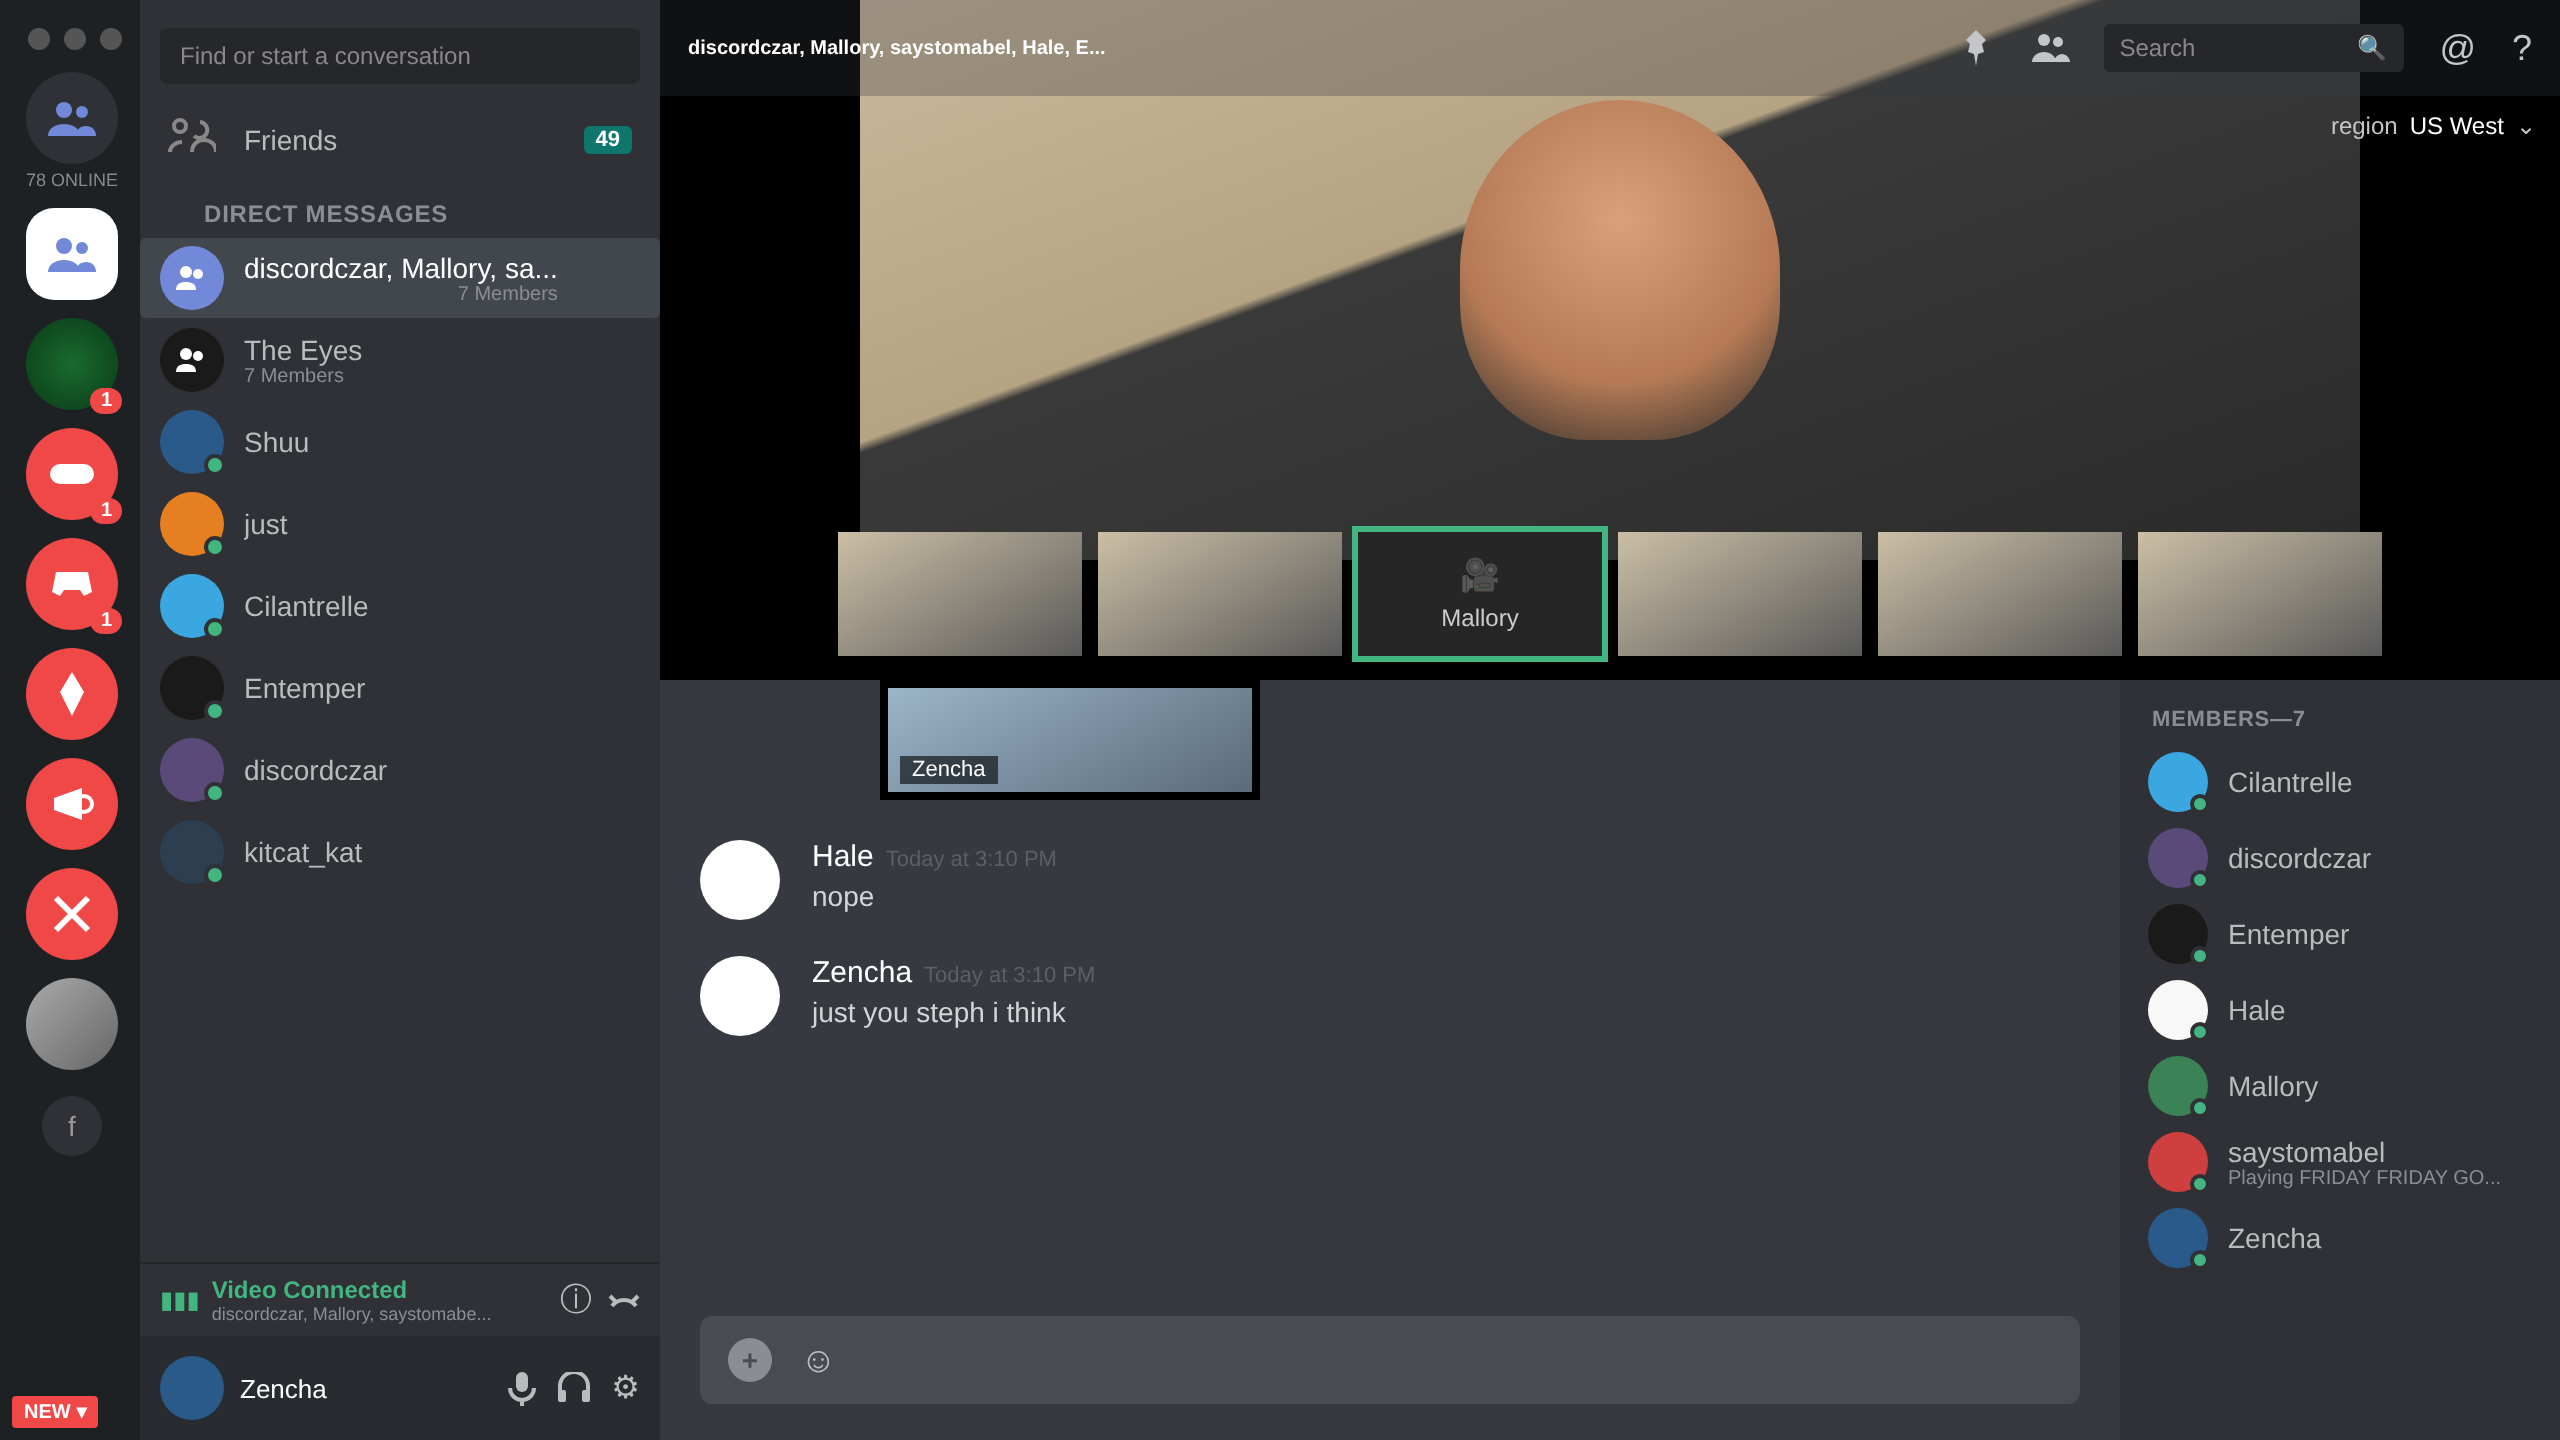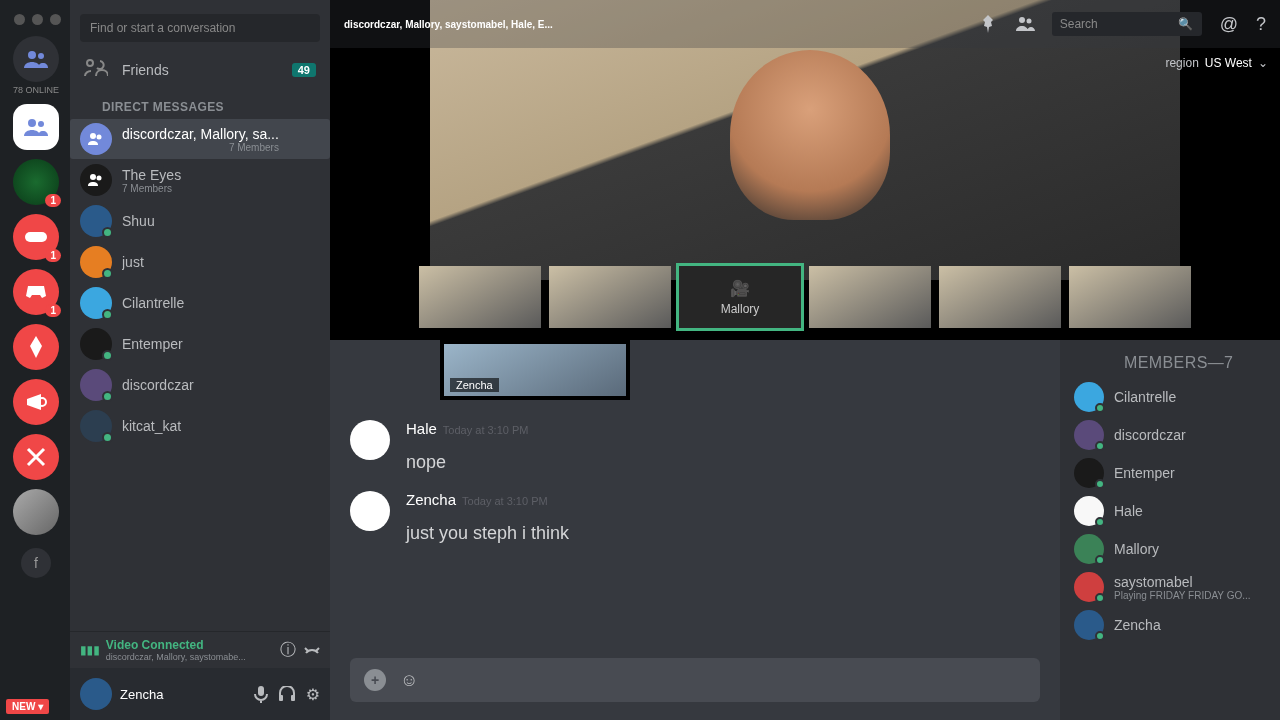--- a/index.html
+++ b/index.html
@@ -66,29 +66,29 @@
 .mini-inner{width:100%;height:100%;background:linear-gradient(150deg,#9bb5c9,#5a6a7a);position:relative;}
 .mini-lbl{position:absolute;left:6px;bottom:4px;background:rgba(0,0,0,.6);color:#fff;font-size:11px;padding:1px 6px;}
 
 
 .chat-area { position:absolute; top:340px; bottom:0; left:0; right:220px; display:flex; flex-direction:column; }
 .msgs { flex:1; padding:80px 20px 10px; }
 .msg { display:flex; margin-bottom:18px; }
 .msg .av { width:40px; height:40px; border-radius:50%; margin-right:16px; background:#fff; display:flex; align-items:center; justify-content:center; font-size:20px; }
 .msg .b .hd .nm { color:#fff; font-size:15px; font-weight:500; }
 .msg .b .hd .ts { color:#5d5f66; font-size:11px; margin-left:6px; }
-.msg .b .tx { color:#d4d5d7; font-size:18px; margin-top:14px; }
+.msg .b .tx { color:#d4d5d7; font-size:14px; margin-top:2px; }
 .compose { margin:0 20px 18px; height:44px; background:#484b52; border-radius:6px; display:flex; align-items:center; padding:0 14px; color:#8a8e93; font-size:14px; }
 .compose .plus { width:22px;height:22px;border-radius:50%;background:#8a8e93;color:#484b52;display:flex;align-items:center;justify-content:center;margin-right:14px;font-weight:700;}
 .compose .ph { flex:1; }
 .compose .emo { font-size:18px; color:#b9bbbe; }
 
 
 .members { position:absolute; top:340px; bottom:0; right:0; width:220px; background:#2f3136; padding:10px 8px; overflow:hidden;}
-.members .hdr { color:#8a8e93; font-size:16px; font-weight:400; letter-spacing:.4px; padding:4px 8px 6px;margin-left:48px; }
+.members .hdr { color:#8a8e93; font-size:11px; font-weight:700; letter-spacing:.4px; padding:4px 8px 6px; }
 .mem { display:flex; align-items:center; padding:4px 6px; cursor:pointer; }
 .mem .av { width:30px;height:30px;border-radius:50%;margin-right:10px;position:relative; }
 .mem .av .dot{position:absolute;right:-1px;bottom:-1px;width:10px;height:10px;border-radius:50%;background:#43b581;border:2px solid #2f3136;}
 .mem .nm { color:#b9bbbe; font-size:14px; }
 .mem .st { color:#8a8e93; font-size:10px; white-space:nowrap; overflow:hidden; text-overflow:ellipsis; max-width:150px;}
 
 svg { display:block; }
 .av-c1{background:#3ba7e0;} .av-c2{background:#7289da;} .av-c3{background:#1a1a1a;} .av-c4{background:#f8f8f8;}
 .av-c5{background:#e67e22;} .av-c6{background:#2c3e50;} .av-c7{background:#3b8257;} .av-c8{background:#5a4a7a;}
 .av-c9{background:#2a5a8a;} .av-c10{background:#cf3f3f;}

